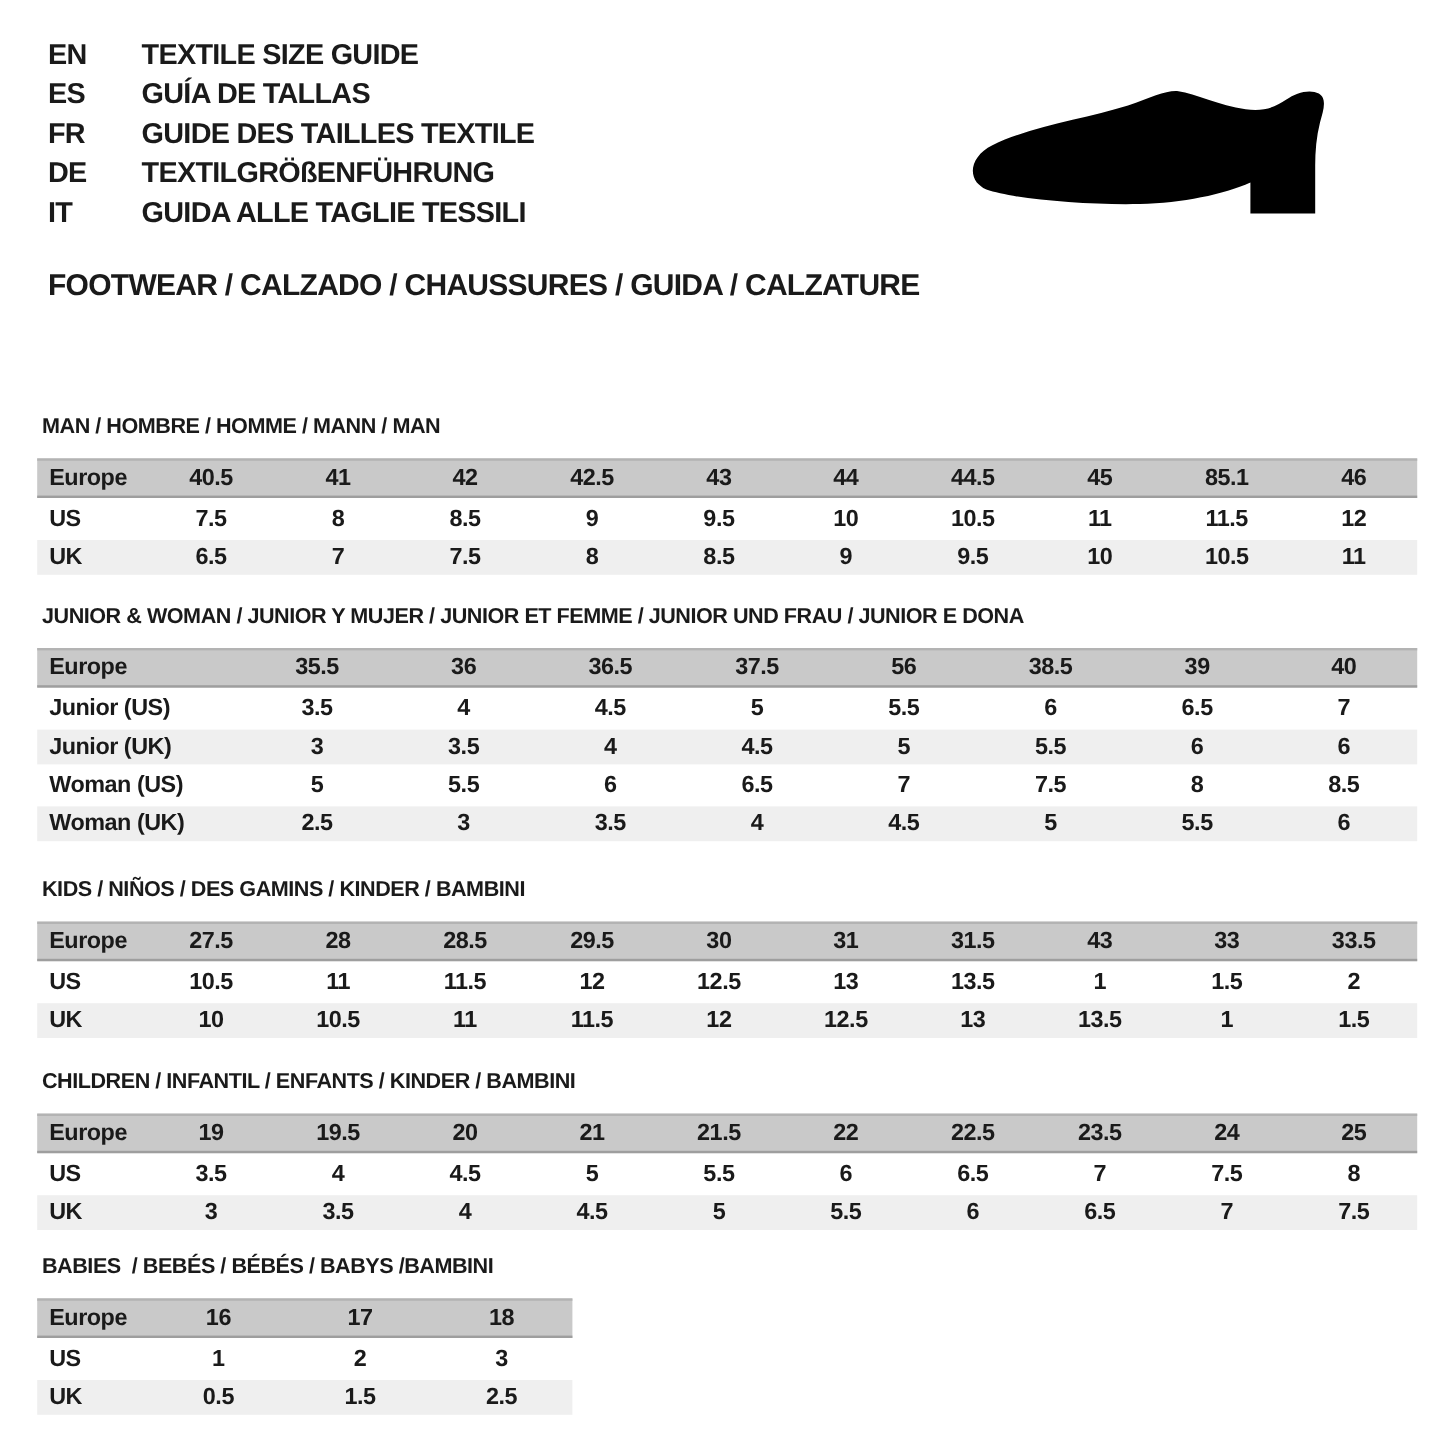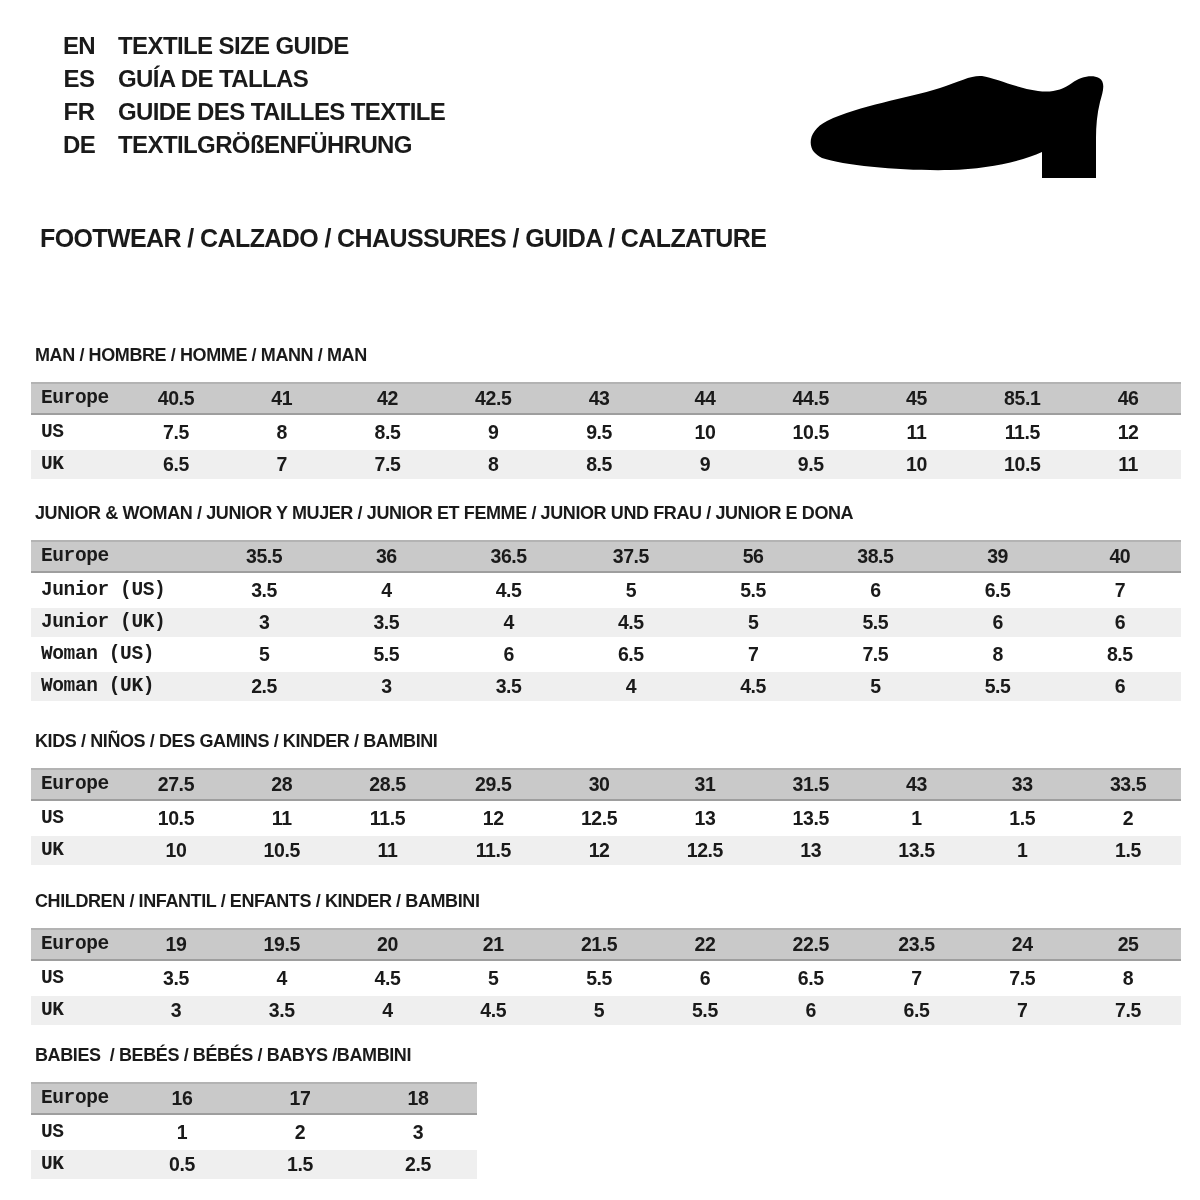--- a/index.html
+++ b/index.html
@@ -2,21 +2,21 @@
 <html style="--hdr: #c9c9c9; --hdrb: #9e9e9e; --alt: #efefef;"><head>
 <meta charset="utf-8">
 <style>
   html,body{margin:0;padding:0;background:#fff;}
   body{font-family:"Liberation Sans","DejaVu Sans",sans-serif;color:#1a1a1a;}
   .page{position:relative;width:1200px;height:1200px;background:#fff;overflow:hidden;}
 
   
   .lang-block{position:absolute;top:34px;left:40px;}
   .lang-row{display:flex;height:24px;line-height:24px;margin-bottom:9px;
-            font-size:24px;font-weight:bold;letter-spacing:-0.6px;text-align:center;}
+            font-size:24px;font-weight:bold;letter-spacing:-0.6px;}
   .lang-code{width:78px;flex:0 0 78px;}
   .category{position:absolute;top:224px;left:40px;font-size:25px;font-weight:bold;
             letter-spacing:-0.6px;}
 
   
   .shoe{position:absolute;top:66px;left:800px;width:340px;height:125px;}
 
   
   .sec{position:absolute;left:31px;}
   .sec-title{font-size:18px;font-weight:bold;letter-spacing:-0.4px;margin:0 0 0 4px;
@@ -24,21 +24,21 @@
   .size-table{margin-top:17px;width:1150px;}
   .sec.narrow .size-table{width:446px;}
 
   .row{display:flex;height:29px;line-height:29px;margin-bottom:3px;
        font-size:19.5px;font-weight:bold;letter-spacing:-0.4px;}
   .row.hdr{background:var(--hdr,#c9c9c9);border-top:2px solid #b3b3b3;
            border-bottom:2px solid var(--hdrb,#9e9e9e);}
   .row.light{background:var(--alt,#efefef);}
   .row.plain{background:#fff;}
   .cell{white-space:nowrap;}
-  .cell.label{width:92px;flex:0 0 92px;padding-left:10px;box-sizing:border-box;text-align:left;font-family:Liberation Mono, monospace;}
+  .cell.label{width:92px;flex:0 0 92px;padding-left:10px;box-sizing:border-box;text-align:left;}
   .sec.jw .cell.label{width:172px;flex:0 0 172px;}
   .cell.val{flex:1;text-align:center;}
 
   #sec0{top:345px;} #sec1{top:503px;} #sec2{top:731px;}
   #sec3{top:891px;} #sec4{top:1045px;}
 </style>
 </head>
 <body style="color: rgb(26, 26, 26);">
 
 <div class="page">
@@ -52,20 +52,24 @@
       <span class="lang-code">ES</span>
       <span class="lang-text">GUÍA DE TALLAS</span>
     </div>
     <div class="lang-row">
       <span class="lang-code">FR</span>
       <span class="lang-text">GUIDE DES TAILLES TEXTILE</span>
     </div>
     <div class="lang-row">
       <span class="lang-code">DE</span>
       <span class="lang-text">TEXTILGRÖßENFÜHRUNG</span>
+    </div>
+    <div class="lang-row">
+      <span class="lang-code">IT</span>
+      <span class="lang-text">GUIDA ALLE TAGLIE TESSILI</span>
     </div>
   </div>
 
   <div class="category">FOOTWEAR / CALZADO / CHAUSSURES / GUIDA / CALZATURE</div>
 
   <svg class="shoe" viewBox="0 0 340 125" xmlns="http://www.w3.org/2000/svg" aria-hidden="true">
     <path fill="#000000" d="
       M14,86
       C7,77 11,63 27,55
       C60,39 105,33 140,22

